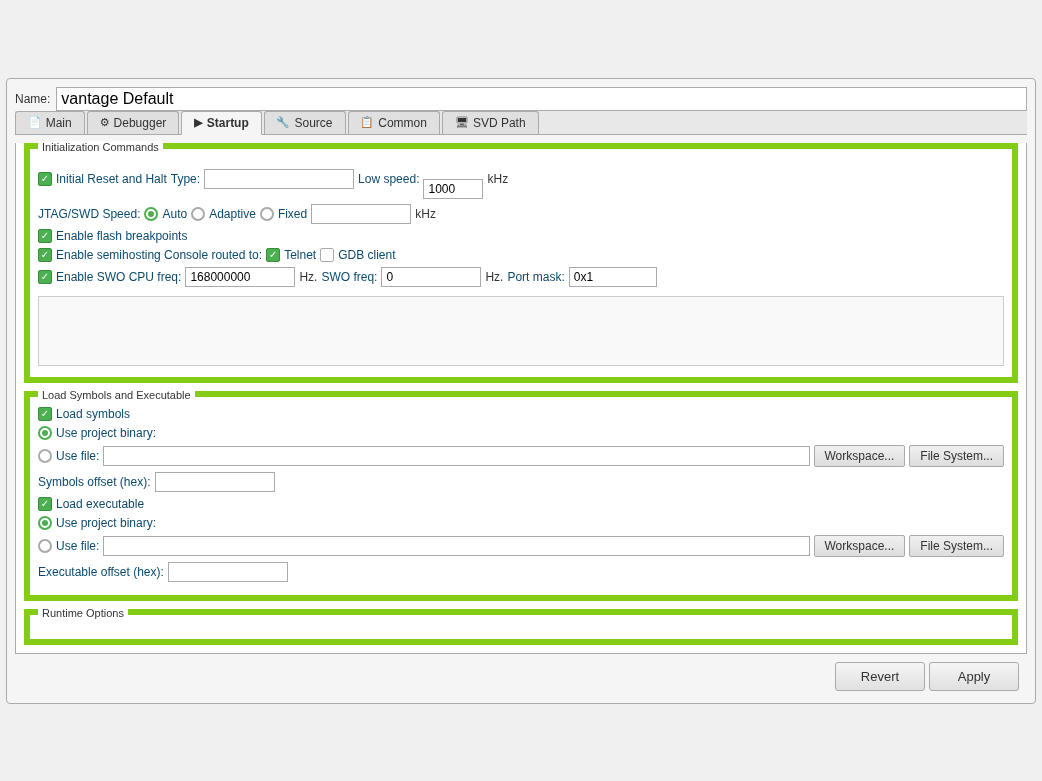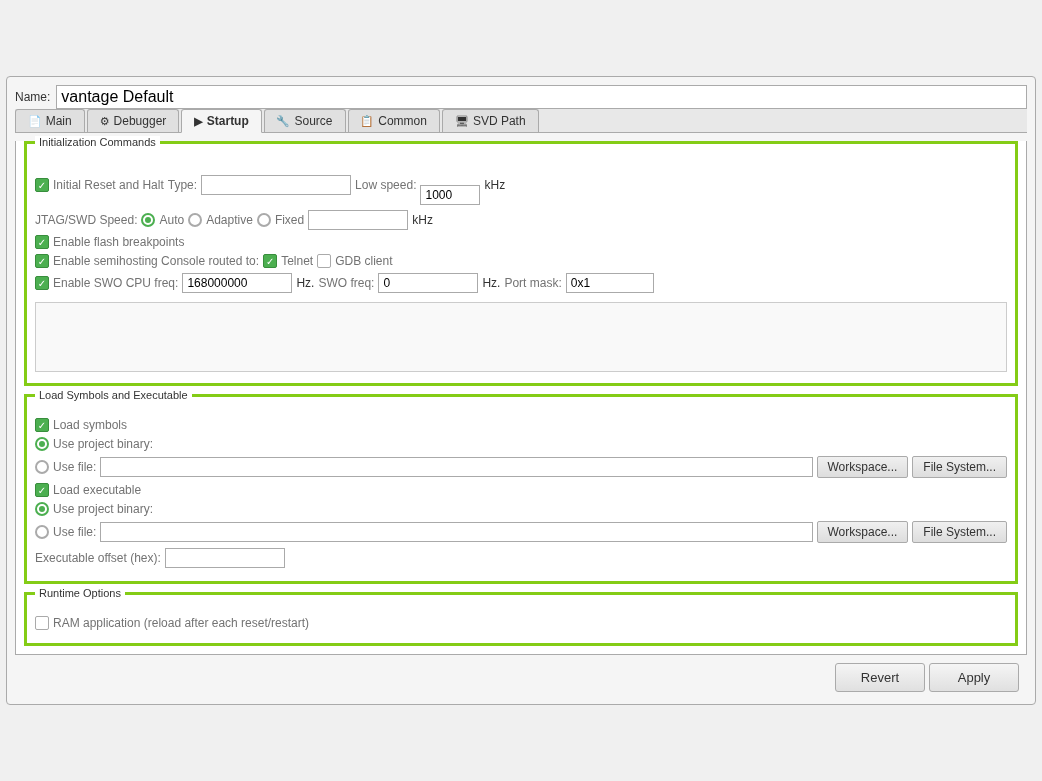--- a/index.html
+++ b/index.html
@@ -65,23 +65,23 @@
     .tab-icon {
       font-size: 11px;
     }
     .content-area {
       border: 1px solid #aaa;
       border-top: none;
       background: #fff;
       padding: 0;
     }
     .section {
-      border: 3px solid #84cc16;
+      border: 6px solid #84cc16;
       margin: 8px;
-      padding: 15px 8px 8px 8px;
+      padding: 4px 8px 8px 8px;
       position: relative;
       background: #fff;
     }
     .section-legend {
       position: absolute;
       top: -8px;
       left: 8px;
       background: #fff;
       padding: 0 4px;
       font-size: 11px;
@@ -165,21 +165,21 @@
     .text-area {
       width: 100%;
       height: 70px;
       border: 1px solid #ccc;
       background: #f9f9f9;
       resize: none;
       font-size: 12px;
       padding: 4px;
       margin-top: 4px;
     }
-    .label { color: #737373; }
+    .label { color: #0c4a6e; }
     .btn {
       padding: 3px 10px;
       border: 1px solid #aaa;
       background: linear-gradient(to bottom, #f0f0f0, #ddd);
       font-size: 12px;
       cursor: pointer;
       color: #333;
       border-radius: 2px;
     }
     .bottom-buttons {
@@ -316,20 +316,24 @@
         </div>
 
         <div class="row">
           <div class="radio-empty"></div>
           <span class="label">Use file:</span>
           <input class="text-input text-input-full" type="text" style="">
           <button class="btn">Workspace...</button>
           <button class="btn">File System...</button>
         </div>
 
+        <div class="row">
+          <span class="label">Symbols offset (hex):</span>
+          <input class="text-input" style="width: 120px;" type="text">
+        </div>
 
         <div class="row">
           <div class="checkbox-green">✓</div>
           <span class="label">Load executable</span>
         </div>
 
         <div class="row">
           <div class="radio-filled"></div>
           <span class="label">Use project binary:</span>
         </div>
@@ -345,26 +349,20 @@
         <div class="row">
           <span class="label">Executable offset (hex):</span>
           <input class="text-input" style="width: 120px;" type="text">
         </div>
 
       </div>
     </div>
 
     <div class="section" style="min-height:36px">
       <div class="section-legend">Runtime Options</div>
-      <div class="section-content">
-        <div class="row">
-          <div class="checkbox-empty"></div>
-          <span class="label">RAM application (reload after each reset/restart)</span>
-        </div>
-      </div>
     </div>
 
   </div>
 
   <div class="bottom-buttons">
     <button class="bottom-btn">Revert</button>
     <button class="bottom-btn">Apply</button>
   </div>
 </div>
 

